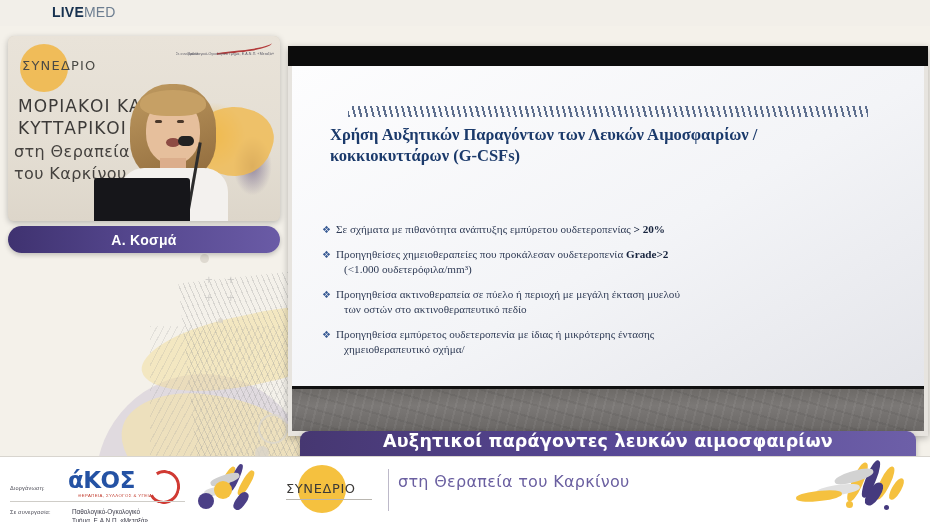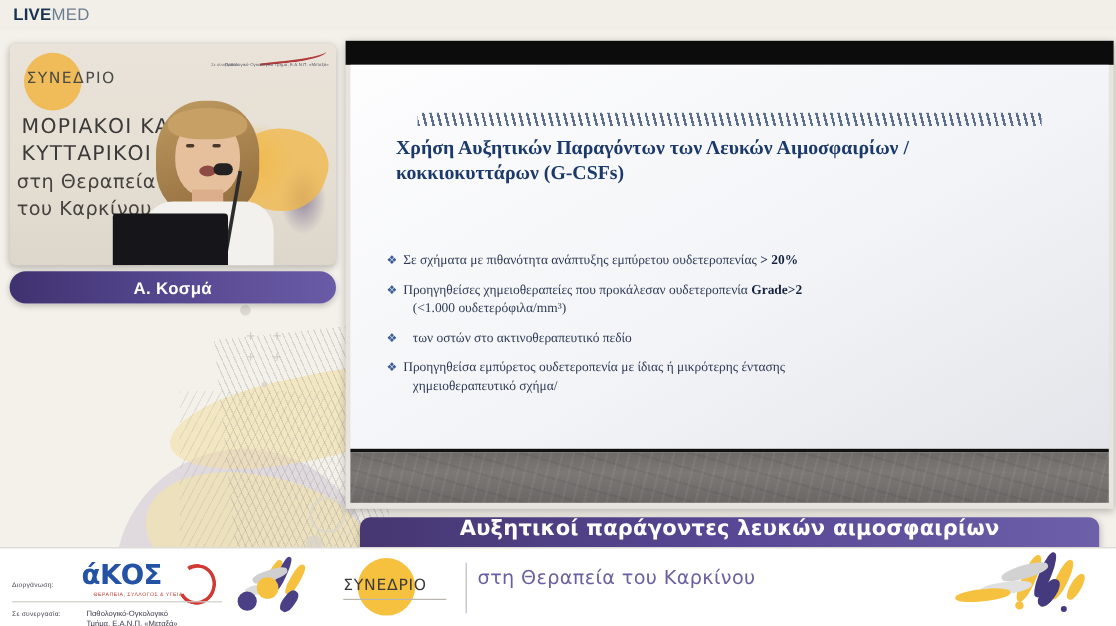--- a/index.html
+++ b/index.html
@@ -6,21 +6,21 @@
   body{
     width:930px;height:522px;overflow:hidden;
     font-family:"Liberation Sans",sans-serif;
     background:#f2efe9;
   }
   .app{position:relative;width:930px;height:522px;background:#f4f1eb;overflow:hidden;}
 
   
   .topbar{position:absolute;left:0;top:0;width:930px;height:26px;background:#f2efe9;}
   .brand{position:absolute;left:11px;top:4px;font-size:14px;letter-spacing:.2px;font-weight:700;}
-  .brand .b1{color:#17314f;font-weight:700;}
+  .brand .b1{color:#17314f;font-weight:700;margin-left:41px;}
   .brand .b2{color:#6c7d90;font-weight:400;}
 
   
   .stage{position:absolute;left:0;top:26px;width:930px;height:430px;background:#f4f1ea;overflow:hidden;}
   .decor-circle{
     position:absolute;left:96px;top:348px;width:215px;height:215px;border-radius:50%;
     background:#cfc6d6;opacity:.55;
   }
   .decor-yellow1{
     position:absolute;left:140px;top:290px;width:210px;height:70px;
@@ -111,21 +111,21 @@
   .name-pill{
     position:absolute;left:8px;top:200px;width:272px;height:27px;border-radius:14px;
     background:linear-gradient(90deg,#3f3270 0%,#54468d 45%,#6a5ba6 100%);
     box-shadow:0 2px 5px rgba(0,0,0,.22);
     display:flex;align-items:center;justify-content:center;
   }
   .name-pill span{color:#fff;font-size:14px;font-weight:700;letter-spacing:.3px;}
 
   
   .slide-wrap{
-    position:absolute;left:288px;top:8px;width:640px;height:390px;
+    position:absolute;left:288px;top:20px;width:640px;height:390px;
     background:#e7e4df;
     box-shadow:0 2px 7px rgba(0,0,0,.28);
   }
   .slide-topbar{position:absolute;left:0;top:0;width:640px;height:20px;background:#0c0c0c;}
   .slide{
     position:absolute;left:4px;top:20px;width:632px;height:320px;
     background:linear-gradient(150deg,#fdfdfe 0%,#f3f4f7 55%,#e4e5ea 100%);
     overflow:hidden;
   }
   .desk{position:absolute;left:4px;top:343px;width:632px;height:42px;
@@ -274,20 +274,21 @@
           </div>
 
           <div class="bullet">
             <span class="mk">❖</span>
             <span>Προηγηθείσες χημειοθεραπείες που προκάλεσαν ουδετεροπενία </span><b>Grade&gt;2</b>
             <span class="sub">(&lt;1.000 ουδετερόφιλα/mm³)</span>
           </div>
 
           <div class="bullet">
             <span class="mk">❖</span>
+            <span>Προηγηθείσα ακτινοθεραπεία σε πύελο ή περιοχή με μεγάλη έκταση μυελού</span>
             <span class="sub">των οστών στο ακτινοθεραπευτικό πεδίο</span>
           </div>
 
           <div class="bullet">
             <span class="mk">❖</span>
             <span>Προηγηθείσα εμπύρετος ουδετεροπενία με ίδιας ή μικρότερης έντασης</span>
             <span class="sub">χημειοθεραπευτικό σχήμα/</span>
           </div>
 
         </div>

